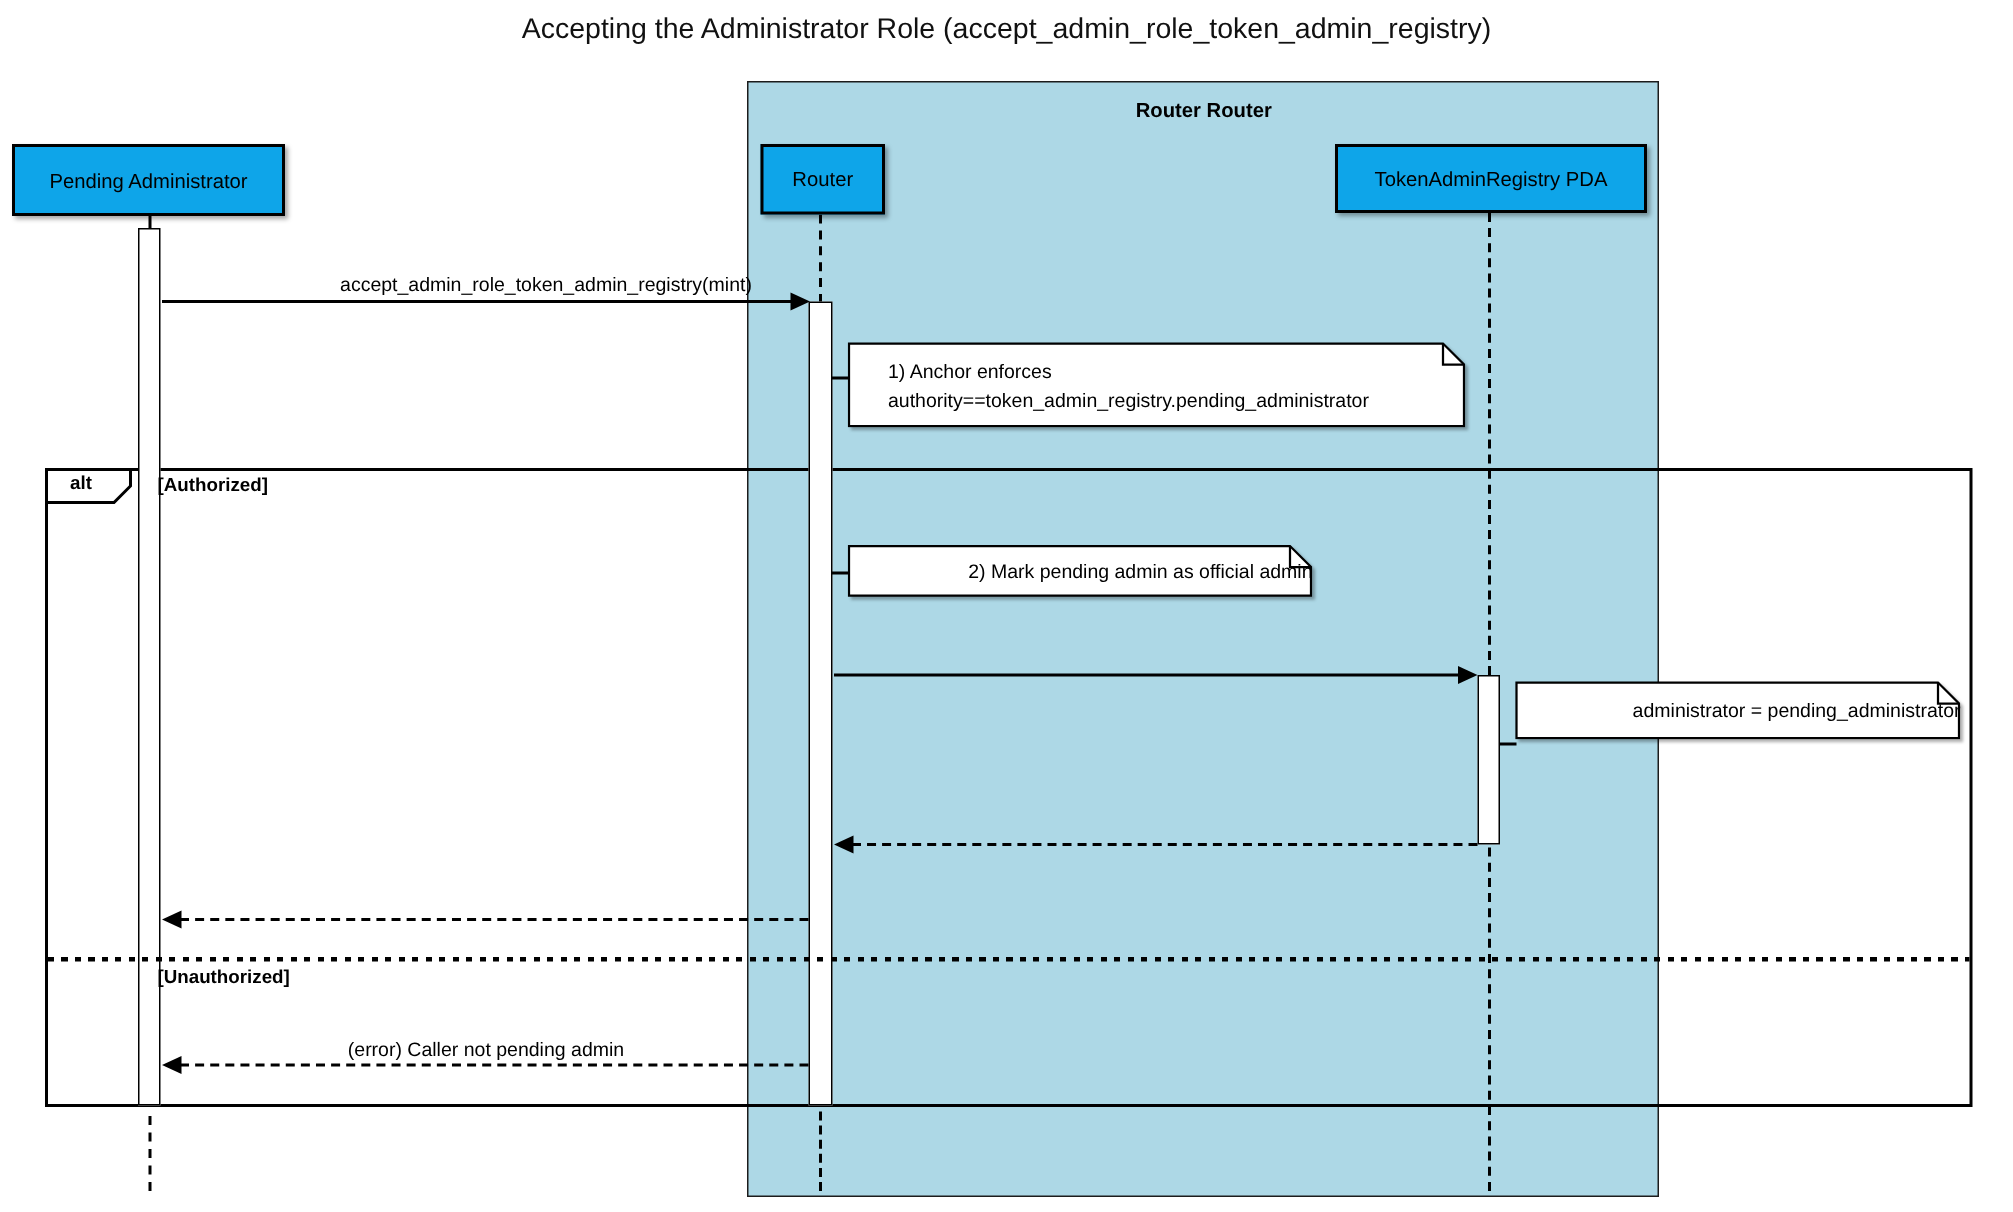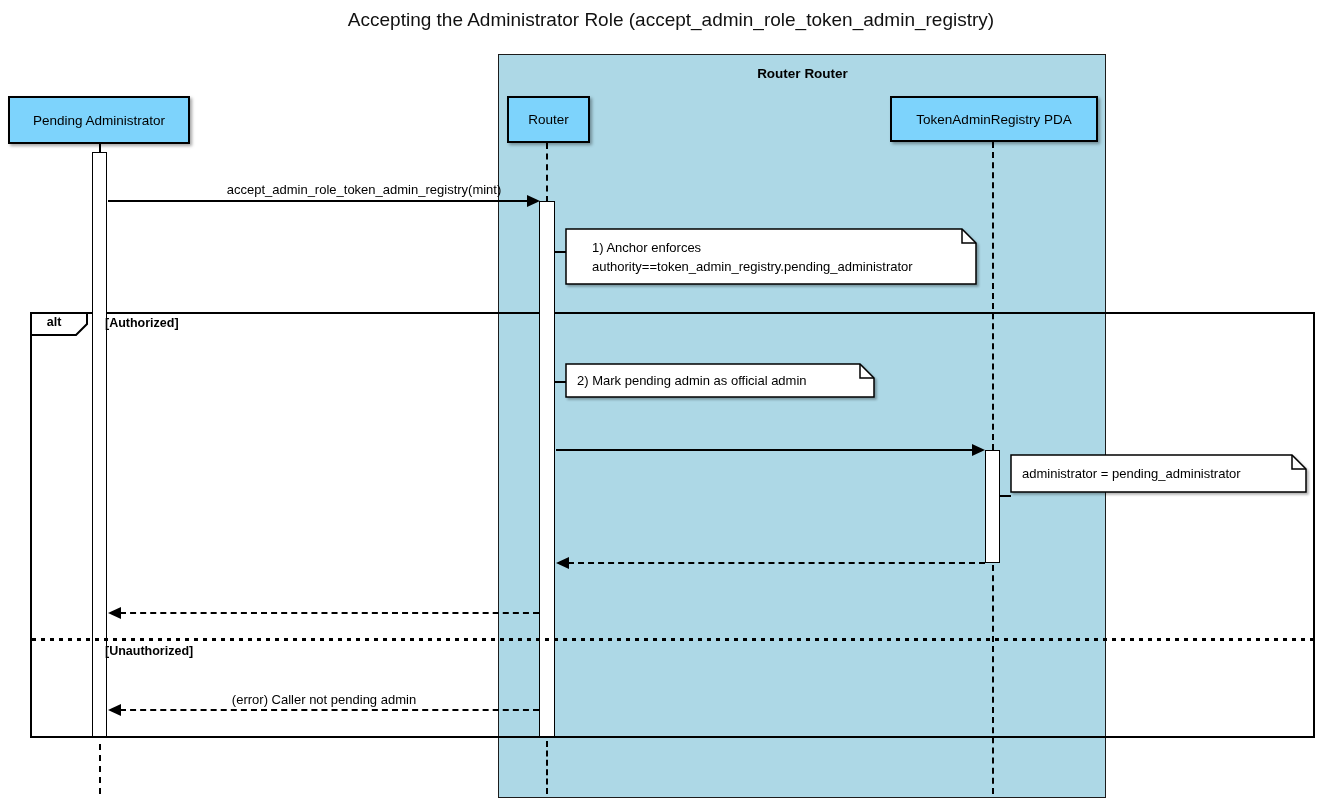--- a/index.html
+++ b/index.html
@@ -14,21 +14,21 @@
   }
   .program-box{
     left:498px;top:54px;width:606px;height:742px;
     background:#ADD8E6;border:1.5px solid #1c1c1c;
   }
   .program-label{
     left:498px;top:66px;width:609px;text-align:center;
     font-size:13.5px;font-weight:bold;
   }
   .participant{
-    background:#7dd3fc;border:2px solid #000;
+    background:#0ea5e9;border:2px solid #000;
     display:flex;align-items:center;justify-content:center;
     font-size:13.5px;box-shadow:2px 2px 3px rgba(0,0,0,.35);
     z-index:3;
   }
   .lifeline{width:0;border-left:2px dashed #000;z-index:1;}
   .lifeline.solid{border-left-style:solid;}
   .activation{background:#fff;border:1.5px solid #000;z-index:3;}
   .alt-frame{
     left:30px;top:312px;width:1281px;height:422px;
     border:2px solid #000;z-index:2;background:transparent;
@@ -58,21 +58,21 @@
   .msg-label{
     font-size:13px;text-align:center;z-index:4;white-space:nowrap;
   }
   .note{z-index:5;}
   .note svg{position:absolute;left:0;top:0;filter:drop-shadow(2px 2px 1px rgba(0,0,0,.3));}
   .note-text{
     position:absolute;inset:0;display:flex;flex-direction:column;
     justify-content:center;font-size:13px;line-height:19px;z-index:6;white-space:nowrap;
   }
   .note-text.left{padding-left:27px;align-items:flex-start;}
-  .note-text.center{align-items:flex-start;margin-left:12px;}
+  .note-text.center{align-items:flex-end;margin-left:12px;}
   .connector{height:0;border-top:2px solid #000;z-index:5;}
 </style>
 </head>
 <body>
 
 <div id="canvas">
 
   <div class="abs title">Accepting the Administrator Role (accept_admin_role_token_admin_registry)</div>
 
   <div class="abs program-box"></div>

